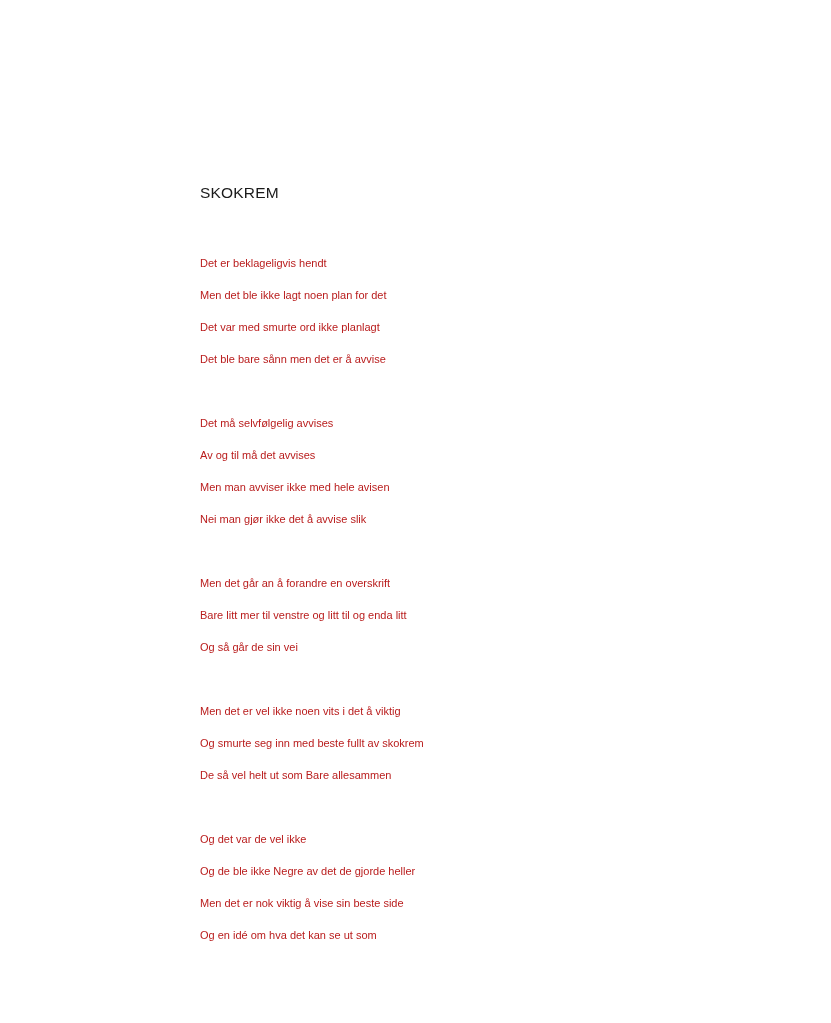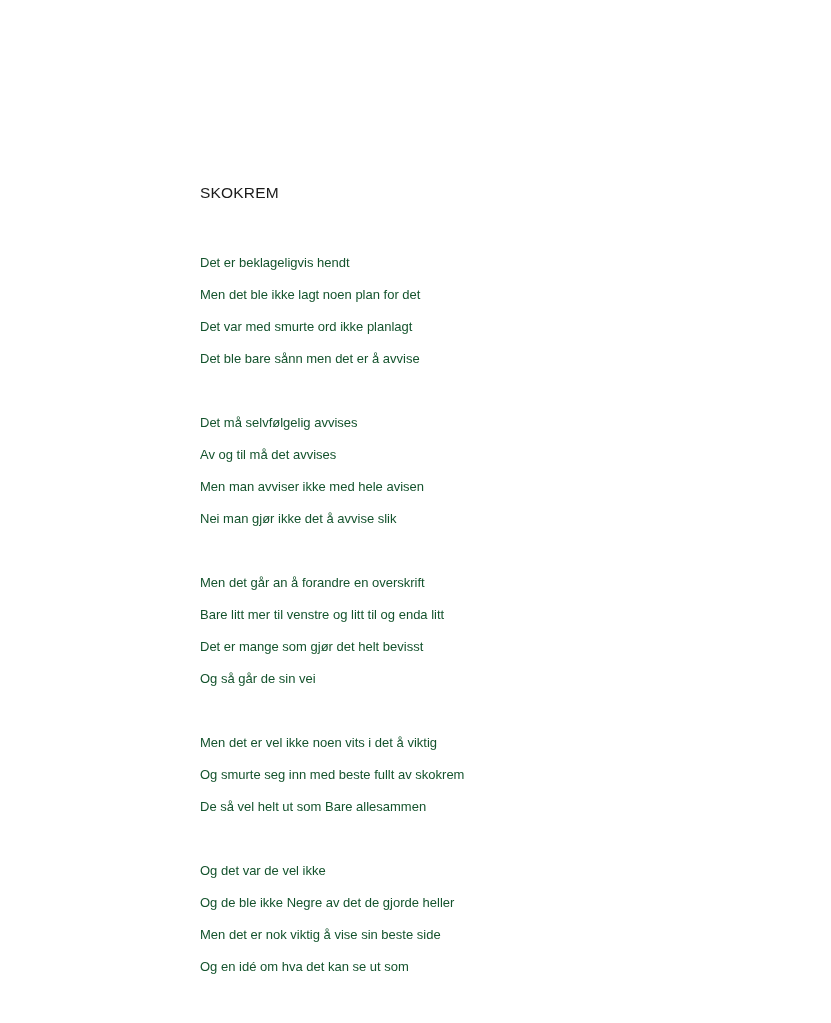--- a/index.html
+++ b/index.html
@@ -39,23 +39,23 @@
     margin: 0;
     padding: 0;
   }
   .stanza-gap {
     height: 32px;
   }
   .title-gap {
     height: 43px;
   }
   .line {
-    font-size: 13px;
+    font-size: 11px;
     line-height: 32px;
-    color: #14532d;
+    color: #b91c1c;
     white-space: pre-wrap;
   }
 </style>
 </head>
 <body>
 
 <div class="page">
   <div class="content">
     <div class="poem-title">SKOKREM</div>
     <div class="title-gap"></div>
@@ -72,21 +72,20 @@
       <div class="line">Det må selvfølgelig avvises</div>
       <div class="line">Av og til må det avvises</div>
       <div class="line">Men man avviser ikke med hele avisen</div>
       <div class="line">Nei man gjør ikke det å avvise slik</div>
     </div>
     <div class="stanza-gap"></div>
 
     <div class="stanza">
       <div class="line">Men det går an å forandre en overskrift</div>
       <div class="line">Bare litt mer til venstre og litt til og enda litt</div>
-      <div class="line">Det er mange som gjør det helt bevisst</div>
       <div class="line">Og så går de sin vei</div>
     </div>
     <div class="stanza-gap"></div>
 
     <div class="stanza">
       <div class="line">Men det er vel ikke noen vits i det å viktig</div>
       <div class="line">Og smurte seg inn med beste fullt av skokrem</div>
       <div class="line">De så vel helt ut som Bare allesammen</div>
     </div>
     <div class="stanza-gap"></div>

